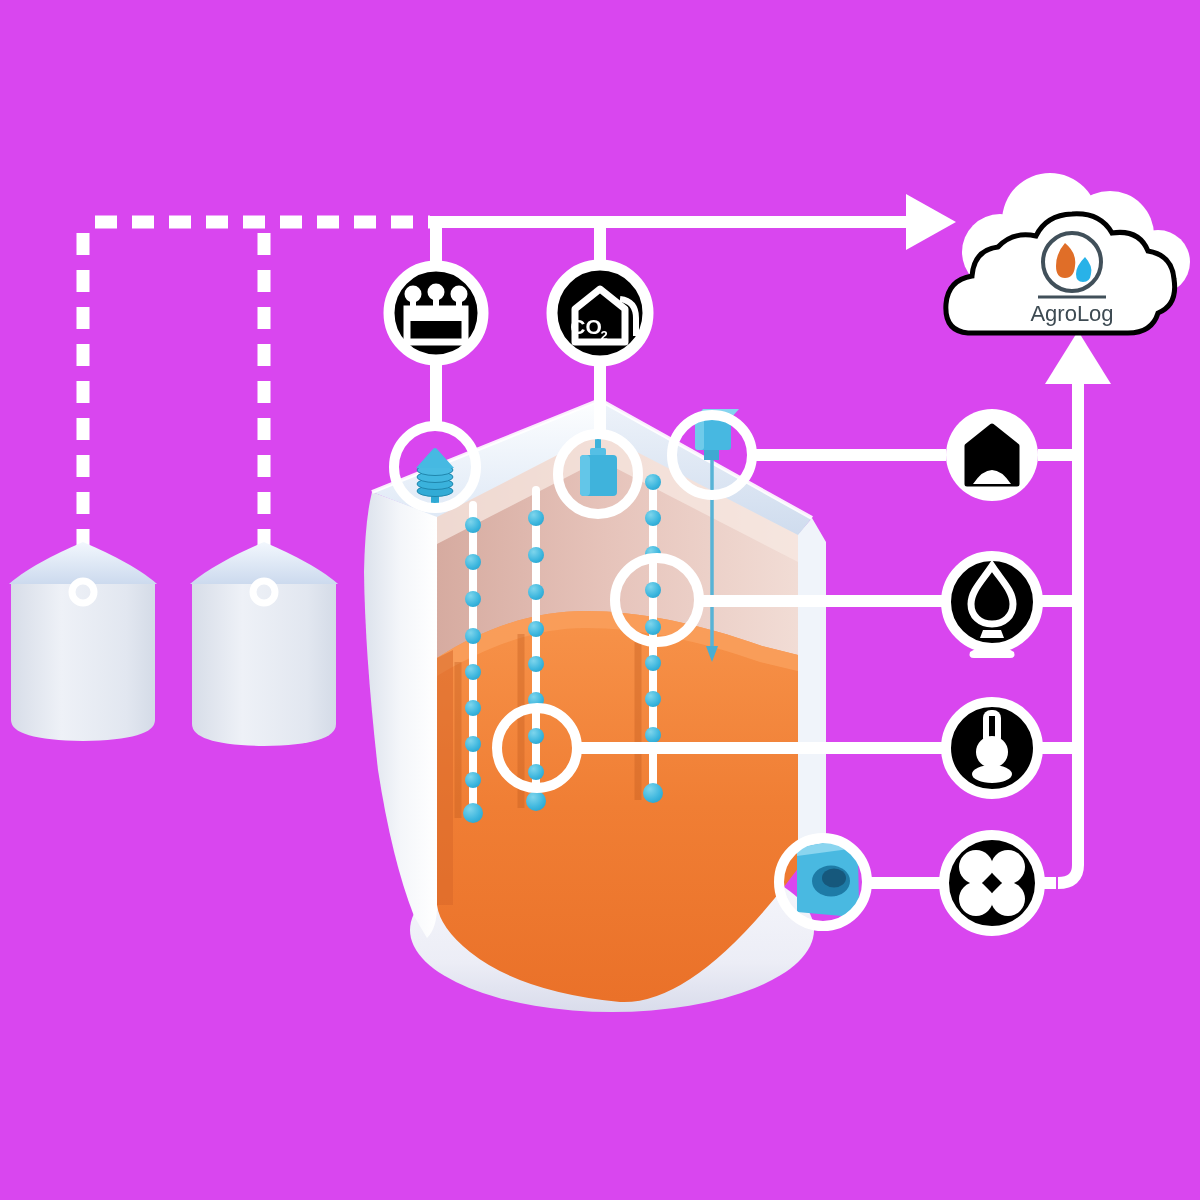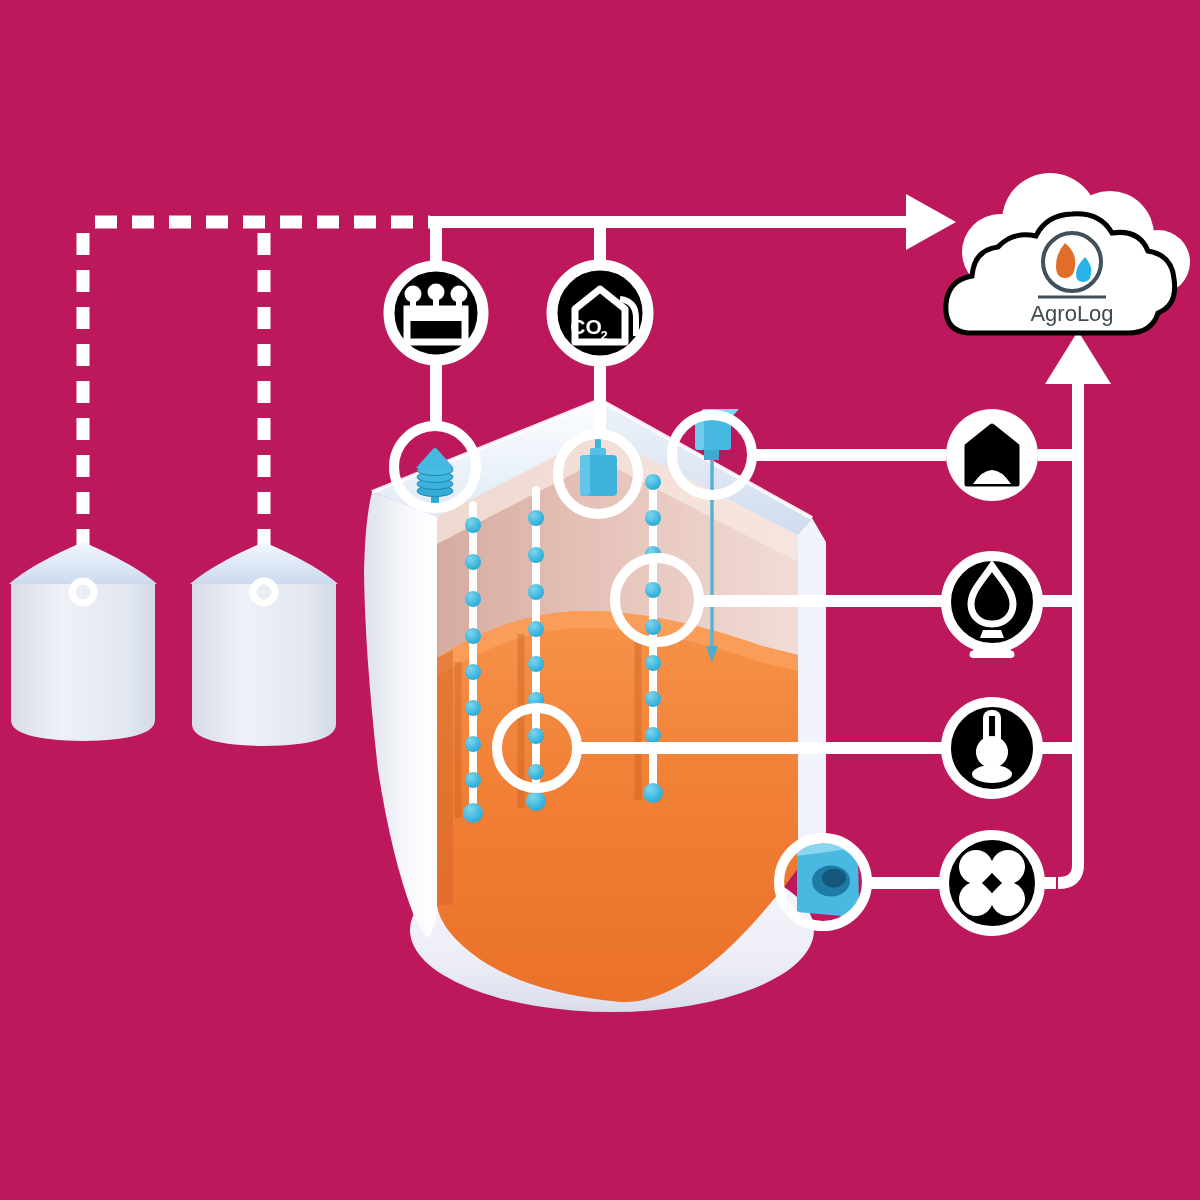--- a/index.html
+++ b/index.html
@@ -1,16 +1,16 @@
 <!DOCTYPE html>
 <html><head>
 <meta charset="utf-8">
 <style>
   html,body{margin:0;padding:0;background:#000;}
-  .stage{position:relative;width:1200px;height:1200px;background:#be185d;overflow:hidden;
+  .stage{position:relative;width:1200px;height:1200px;background:#d946ef;overflow:hidden;
          font-family:"Liberation Sans", sans-serif;}
   svg text{font-family:"Liberation Sans", sans-serif;}
 </style>
 </head>
 <body>
 
 <div class="stage">
 <svg width="1200" height="1200" viewBox="0 0 1200 1200">
   <defs>
     <linearGradient id="coneG" x1="0" y1="0" x2="0" y2="1">

